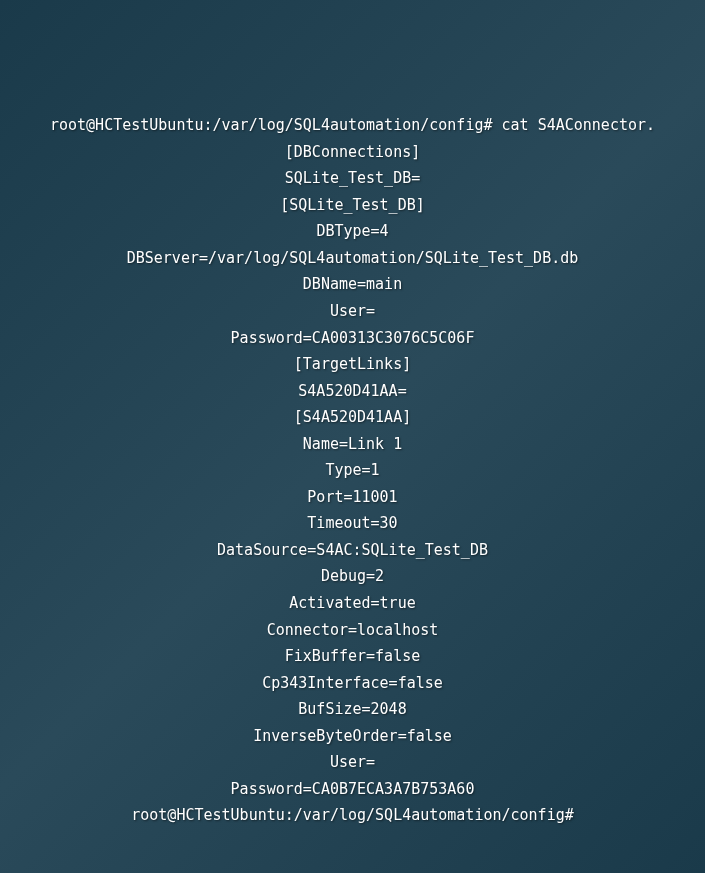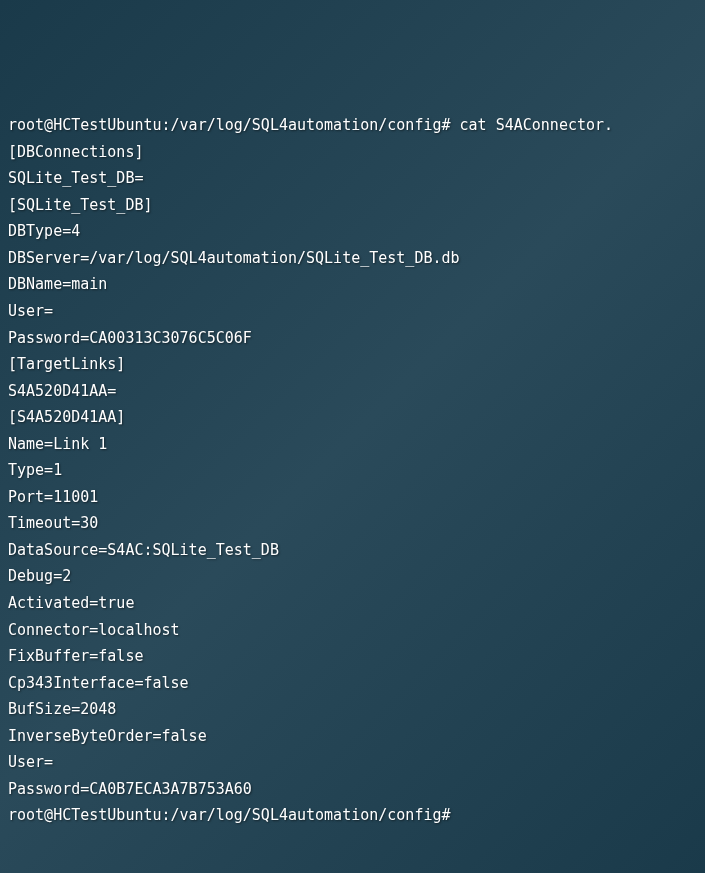--- a/index.html
+++ b/index.html
@@ -17,20 +17,21 @@
       color: #ffffff;
       padding: 6px 8px;
       line-height: 1.77;
       white-space: pre;
       overflow: hidden;
       text-shadow: 1px 1px 2px rgba(0,0,0,0.5);
       font-weight: 500;
     }
     .line {
       display: block;
+      text-align: center;
     }
   </style>
 </head>
 <body>
 
 
 
 <span class="line">root@HCTestUbuntu:/var/log/SQL4automation/config# cat S4AConnector.</span><span class="line">[DBConnections]</span><span class="line">SQLite_Test_DB=</span><span class="line"></span><span class="line">[SQLite_Test_DB]</span><span class="line">DBType=4</span><span class="line">DBServer=/var/log/SQL4automation/SQLite_Test_DB.db</span><span class="line">DBName=main</span><span class="line">User=</span><span class="line">Password=CA00313C3076C5C06F</span><span class="line"></span><span class="line">[TargetLinks]</span><span class="line">S4A520D41AA=</span><span class="line"></span><span class="line">[S4A520D41AA]</span><span class="line">Name=Link 1</span><span class="line">Type=1</span><span class="line">Port=11001</span><span class="line">Timeout=30</span><span class="line">DataSource=S4AC:SQLite_Test_DB</span><span class="line">Debug=2</span><span class="line">Activated=true</span><span class="line">Connector=localhost</span><span class="line">FixBuffer=false</span><span class="line">Cp343Interface=false</span><span class="line">BufSize=2048</span><span class="line">InverseByteOrder=false</span><span class="line">User=</span><span class="line">Password=CA0B7ECA3A7B753A60</span><span class="line">root@HCTestUbuntu:/var/log/SQL4automation/config#</span>
 
 

